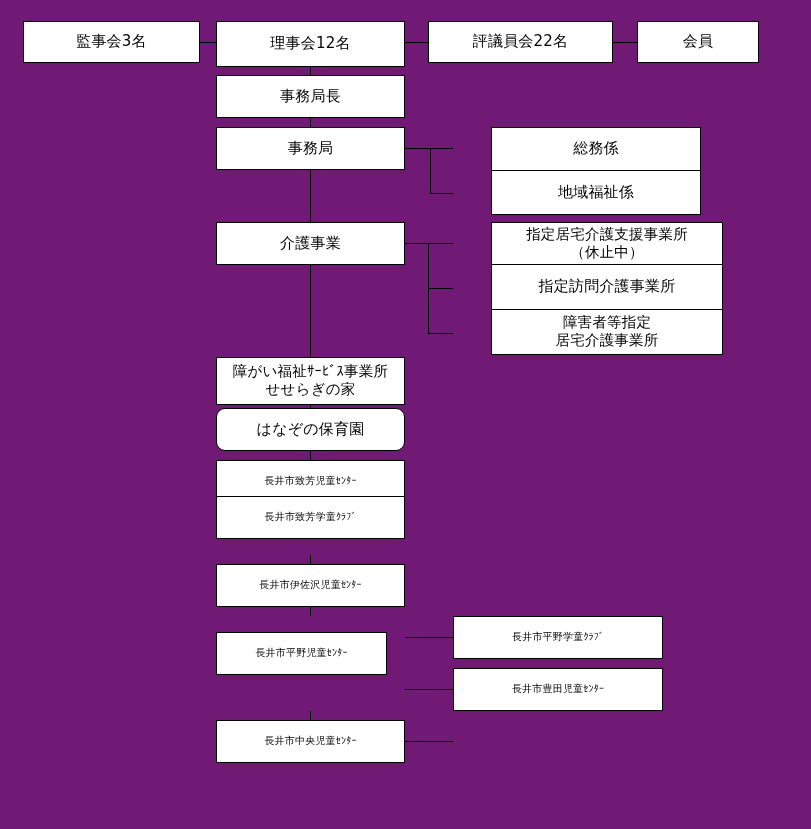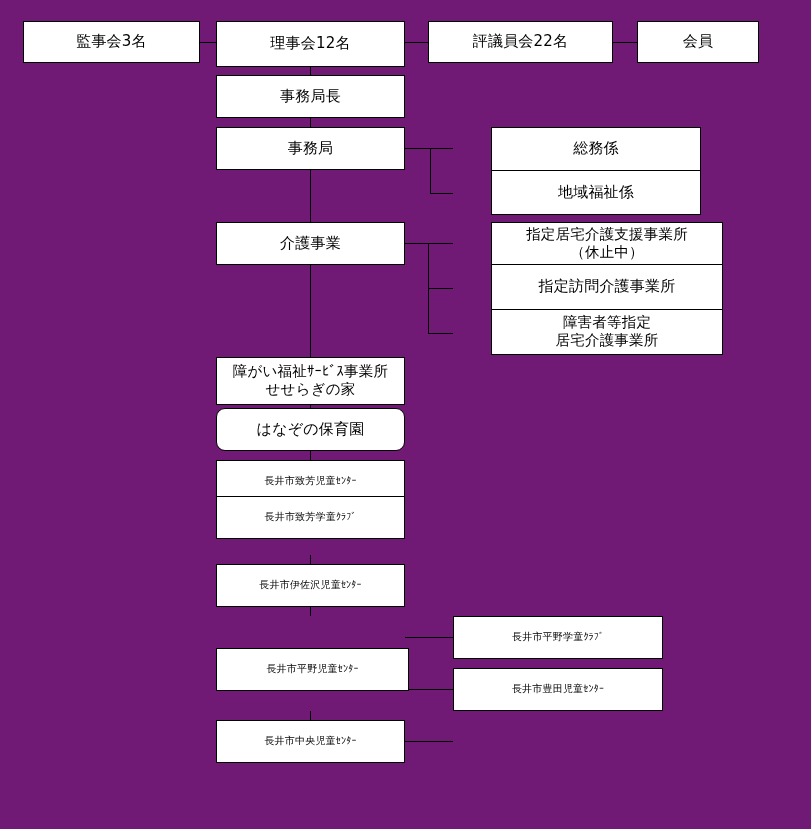--- a/index.html
+++ b/index.html
@@ -146,21 +146,21 @@
 
   <div class="line v" style="left:310px; top:607px; height:9px;"></div>
 
 
   <div class="line h" style="left:405px; top:637px; width:48px;"></div>
 
   <div class="box small" style="left:453px; top:616px; width:210px; height:43px;">長井市平野学童ｸﾗﾌﾞ</div>
 
   <div class="line v" style="left:310px; top:659px; height:9px;"></div>
 
-  <div class="box small" style="left:216px; top:648px; width:193px; height:43px;">長井市平野児童ｾﾝﾀｰ</div>
+  <div class="box small" style="left:216px; top:632px; width:171px; height:43px;">長井市平野児童ｾﾝﾀｰ</div>
 
   <div class="line h" style="left:405px; top:689px; width:48px;"></div>
 
   <div class="box small" style="left:453px; top:668px; width:210px; height:43px;">長井市豊田児童ｾﾝﾀｰ</div>
 
   <div class="line v" style="left:310px; top:711px; height:9px;"></div>
 
   <div class="box small" style="left:216px; top:720px; width:189px; height:43px;">長井市中央児童ｾﾝﾀｰ</div>
 
   <div class="line h" style="left:405px; top:741px; width:48px;"></div>

